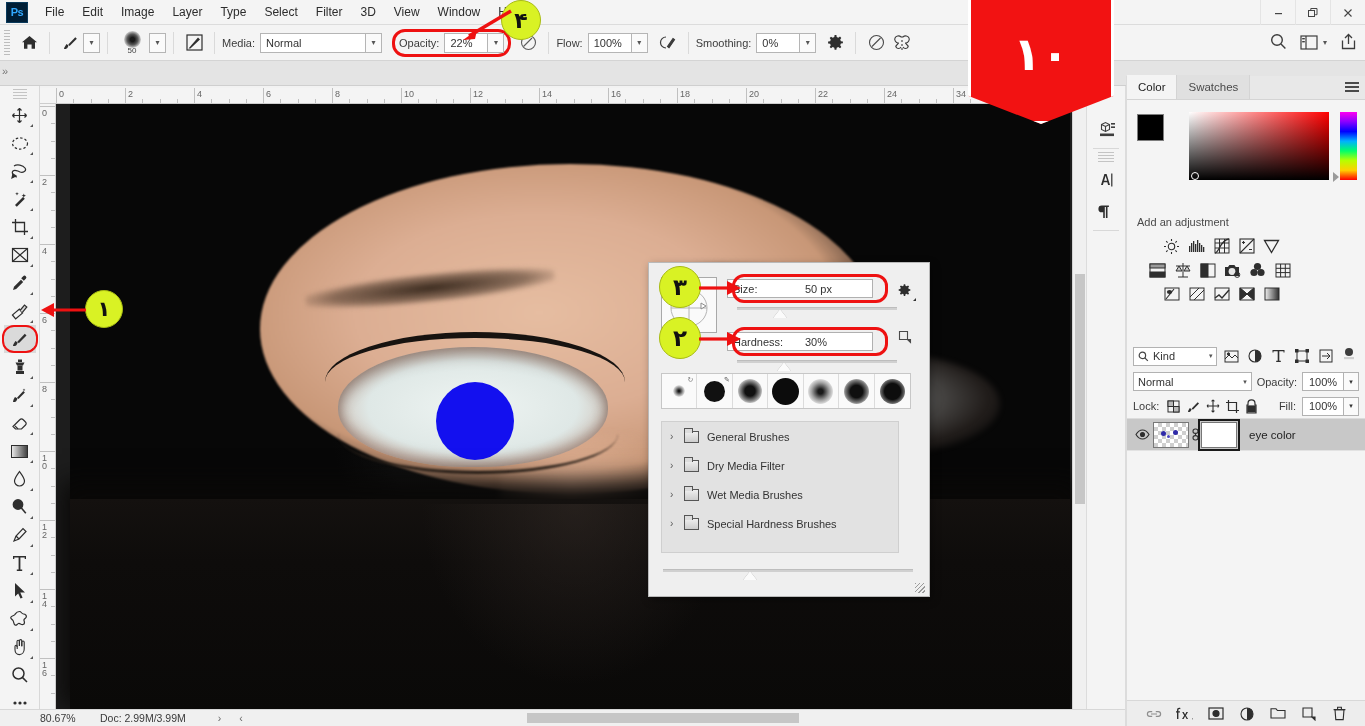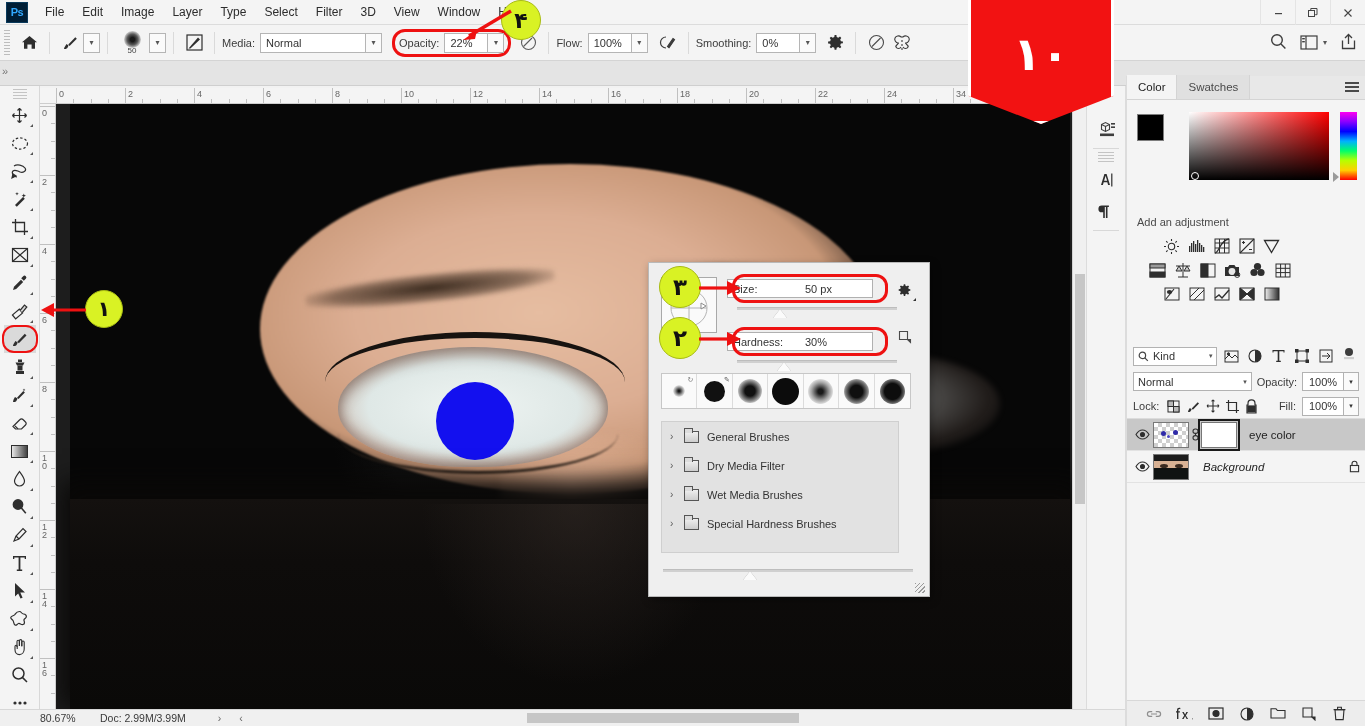--- a/index.html
+++ b/index.html
@@ -1112,39 +1112,20 @@
         <svg width="9" height="13" viewBox="0 0 9 13" fill="none" stroke="#333" stroke-width="1.1">
           <rect x="2" y="1" width="5" height="4.4" rx="2.2"></rect>
             <rect x="2" y="7.6" width="5" height="4.4" rx="2.2"></rect>
           <path d="M4.5 5v3"></path>
           </svg>
       </div>
       <div class="maskthumb"></div>
       <div class="layer-name">eye color</div>
     </div>
 
-    <div class="layer-row">
-      <div class="eye-ic">
-        <svg width="15" height="11" viewBox="0 0 15 11" fill="none" stroke="#2e2e2e" stroke-width="1.1">
-          <path d="M1 5.5C3 2 5.2 1 7.5 1S12 2 14 5.5C12 9 9.8 10 7.5 10S3 9 1 5.5z"></path>
-          <circle cx="7.5" cy="5.5" r="2" fill="#2e2e2e"></circle>
-          </svg>
-      </div>
-      <div class="thumb" style="background:linear-gradient(to bottom,#1b1b1b 0 26%,#d9b294 26% 55%,#101312 55% 100%)">
-        <span style="position:absolute;left:6px;top:9px;width:8px;height:4px;border-radius:50%;background:#3b2b20"></span>
-        <span style="position:absolute;left:21px;top:9px;width:8px;height:4px;border-radius:50%;background:#3b2b20"></span>
-      </div>
-      <div class="layer-name italic" style="padding-left:14px">Background</div>
-      <div class="lock-ic">
-        <svg width="11" height="13" viewBox="0 0 11 13" fill="none" stroke="#333" stroke-width="1.1">
-          <path d="M3 5.5V3.8a2.5 2.5 0 015 0v1.7"></path>
-            <rect x="1.4" y="5.5" width="8.2" height="6.2"></rect>
-          </svg>
-      </div>
-    </div>
 
     <div class="lay-foot">
       <div class="lf-ic">
         <svg width="16" height="10" viewBox="0 0 16 10" fill="none" stroke="#8e8e8e" stroke-width="1.2">
           <path d="M6.2 2.6H3.8a2.4 2.4 0 000 4.8h2.4M9.8 2.6h2.4a2.4 2.4 0 010 4.8H9.8M5 5h6"></path>
           </svg>
       </div>
       <div class="lf-ic">
         <svg width="18" height="14" viewBox="0 0 18 14" fill="#2e2e2e">
           <path d="M1 12V5.4H0V4.2h1V3.3C1 1.6 1.8.8 3.3.8c.4 0 .8 0 1.1.2l-.2 1.2A2 2 0 003.5 2c-.7 0-1.1.4-1.1 1.3v.9h1.5v1.2H2.4V12z"></path>

